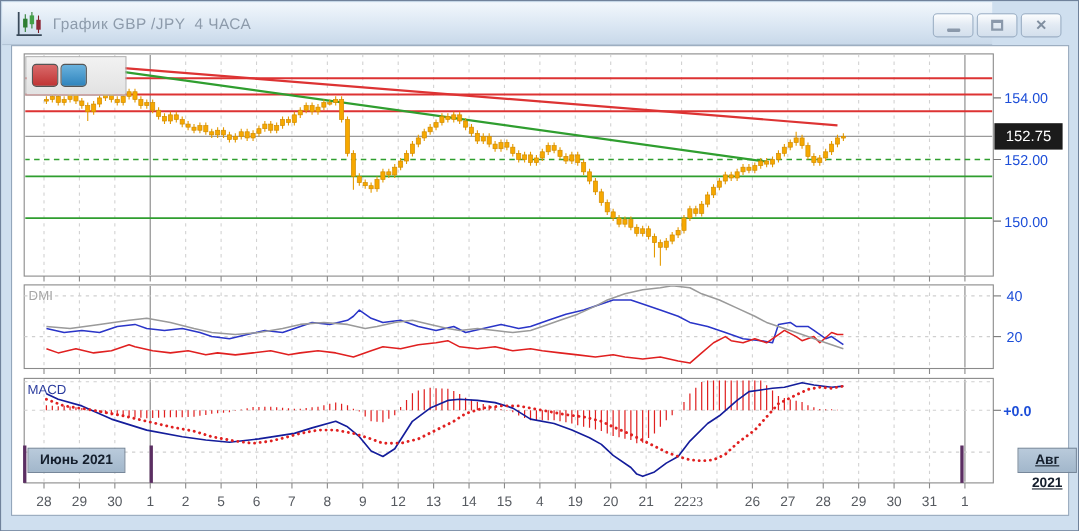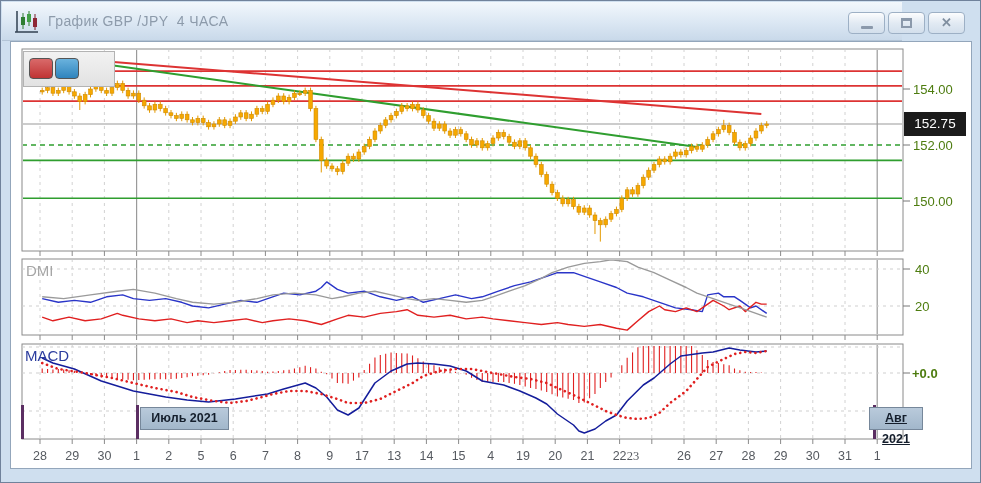--- a/index.html
+++ b/index.html
@@ -17,32 +17,32 @@
   .glyph-max{display:block;margin:5px auto 0;width:11px;height:10px;border:2px solid #8b99ab;border-top-width:3px;}
   .glyph-close{font-size:13px;line-height:20px;font-weight:bold;}
   .content{position:absolute;left:9px;top:40px;width:962px;height:428px;background:#ffffff;border:1px solid #93a6bb;}
   .chart-svg{position:absolute;left:0;top:0;}
   .layer{position:absolute;left:0;top:0;width:981px;height:483px;pointer-events:none;}
   .tool-panel{position:absolute;left:22px;top:50px;width:92px;height:36px;background:linear-gradient(#f2f2f2,#e2e2e2);
               border:1px solid #b3b3b3;}
   .tool-btn{position:absolute;top:6px;width:24px;height:21px;border:1px solid #555;border-radius:4px;pointer-events:auto;}
   .tool-red{left:5px;background:linear-gradient(#d96a6a,#c03434);}
   .tool-blue{left:31px;background:linear-gradient(#6ab2dd,#2f84bd);}
-  .axis-label{position:absolute;font-size:13px;color:#4d7c0f;}
+  .axis-label{position:absolute;font-size:13px;color:#1d4ed8;}
   .price-now{position:absolute;left:903px;top:111px;width:62px;height:24px;background:#1b1b1b;color:#ffffff;
              font-size:13.5px;text-align:center;line-height:24px;}
-  .panel-tag{position:absolute;font-size:15px;}
+  .panel-tag{position:absolute;font-size:12px;}
   .tag-dmi{left:25px;top:261px;color:#a6a6a6;}
   .tag-macd{left:24px;top:346px;color:#2b3c9e;}
   .date-label{position:absolute;top:448px;width:26px;text-align:center;font-size:12.5px;color:#565a60;}
   .month-badge{position:absolute;top:406px;height:23px;line-height:21px;text-align:center;font-size:12.5px;font-weight:bold;
                color:#141e2c;background:linear-gradient(#b9cadb,#a2b7cb);border:1px solid #76879a;}
   .badge-jun{left:24px;width:89px;}
   .badge-jul{left:139px;width:89px;}
-  .badge-aug{left:868px;width:54px;text-decoration:underline;}
+  .badge-aug{left:924px;width:54px;text-decoration:underline;}
   .month-bar{position:absolute;top:404px;width:3px;height:34px;background:#5b2e62;}
   .bar-1{left:20px}.bar-2{left:135px}.bar-3{left:872px}
 </style>
 </head>
 <body>
 
 <div class="window">
 
   <div class="titlebar">
     <svg class="title-icon" viewBox="0 0 26 25">
@@ -704,35 +704,35 @@
     <div class="price-now">152.75</div>
     <div class="axis-label" style="left:912px;top:137px;">152.00</div>
     <div class="axis-label" style="left:912px;top:193px;">150.00</div>
     <div class="axis-label" style="left:914px;top:261px;">40</div>
     <div class="axis-label" style="left:914px;top:298px;">20</div>
     <div class="axis-label" style="left:911px;top:365px;font-weight:bold;">+0.0</div>
 
     <div class="month-bar bar-1"></div>
     <div class="month-bar bar-2"></div>
     <div class="month-bar bar-3"></div>
-    <div class="month-badge badge-jul">Июль 2021</div>
+    <div class="month-badge badge-jun">Июнь 2021</div>
     <div class="month-badge badge-aug">Авг 2021</div>
 
     <div id="date-labels">
         <div class="date-label" style="left: 26px;">28</div>
         <div class="date-label" style="left: 58.2px;">29</div>
         <div class="date-label" style="left: 90.4px;">30</div>
         <div class="date-label" style="left: 122.6px;">1</div>
         <div class="date-label" style="left: 154.8px;">2</div>
         <div class="date-label" style="left: 187px;">5</div>
         <div class="date-label" style="left: 219.2px;">6</div>
         <div class="date-label" style="left: 251.4px;">7</div>
         <div class="date-label" style="left: 283.6px;">8</div>
         <div class="date-label" style="left: 315.8px;">9</div>
-        <div class="date-label" style="left: 348px;">17</div>
+        <div class="date-label" style="left: 348px;">12</div>
         <div class="date-label" style="left: 380.2px;">13</div>
         <div class="date-label" style="left: 412.4px;">14</div>
         <div class="date-label" style="left: 444.6px;">15</div>
         <div class="date-label" style="left: 476.8px;">4</div>
         <div class="date-label" style="left: 509px;">19</div>
         <div class="date-label" style="left: 541.2px;">20</div>
         <div class="date-label" style="left: 573.4px;">21</div>
         <div class="date-label" style="left: 605.6px;">22</div>
         <div class="date-label" style="left: 619px; font-family: Liberation Serif, serif;">23</div>
         <div class="date-label" style="left: 670px;">26</div>

